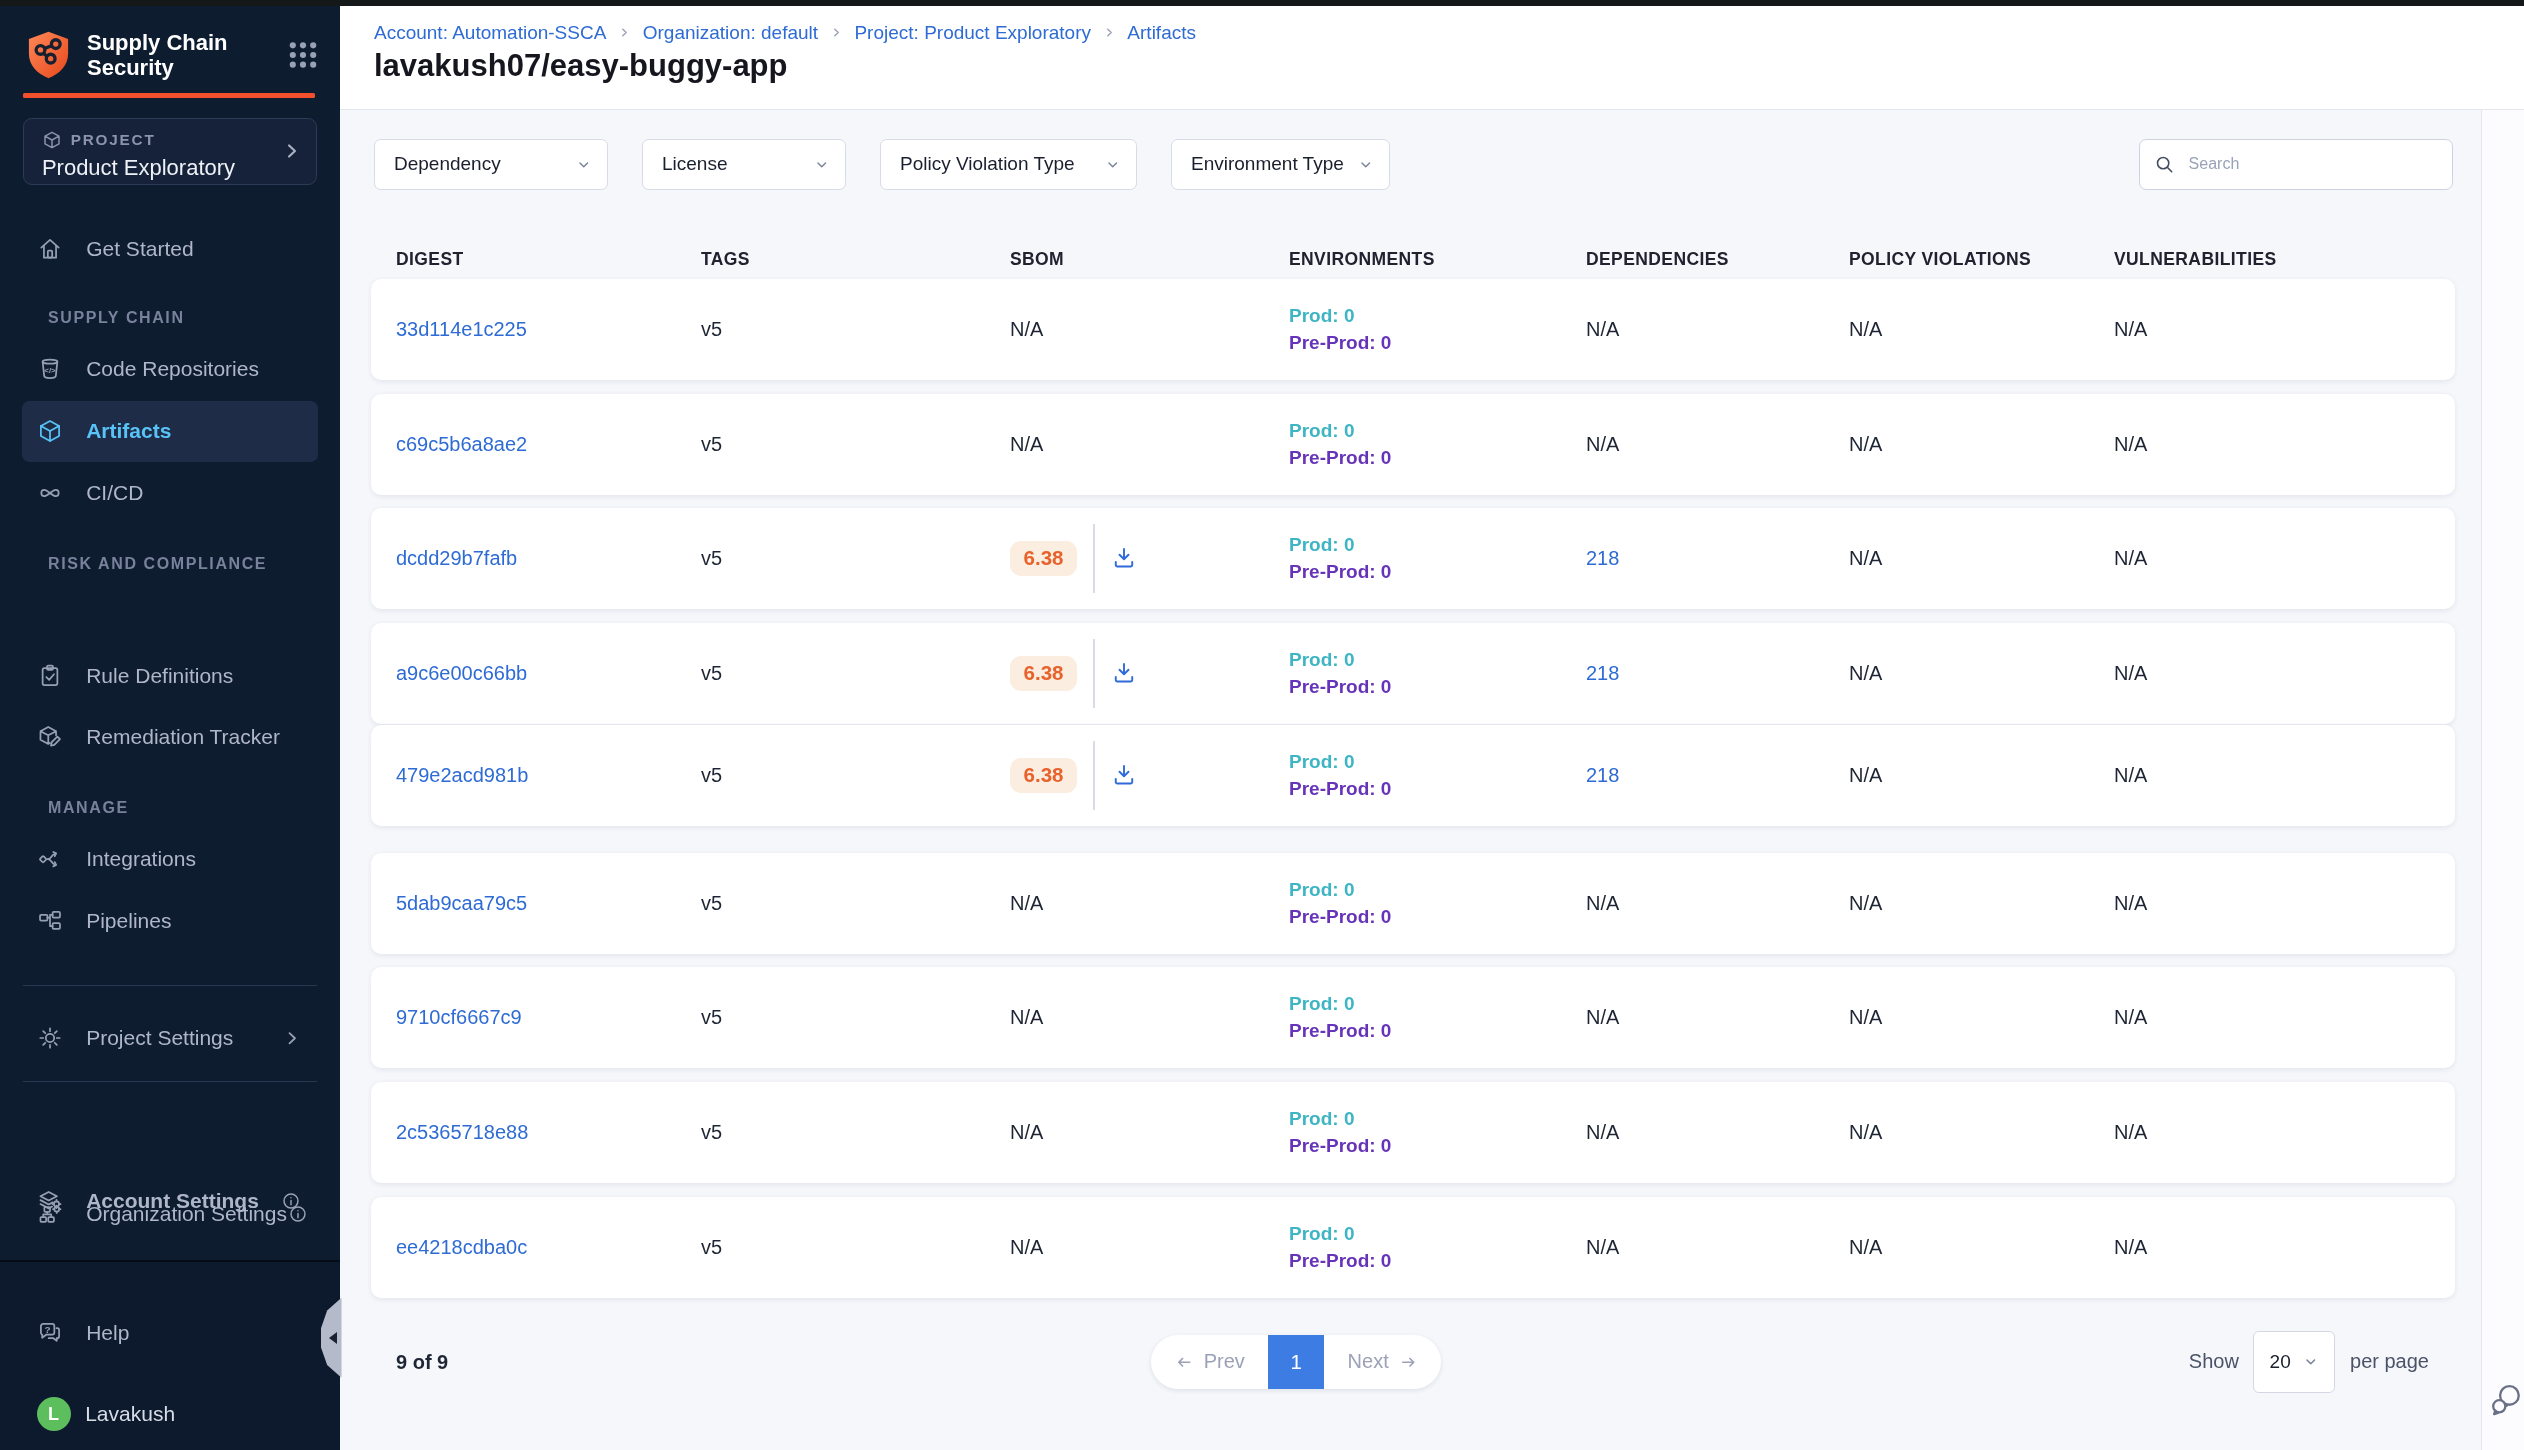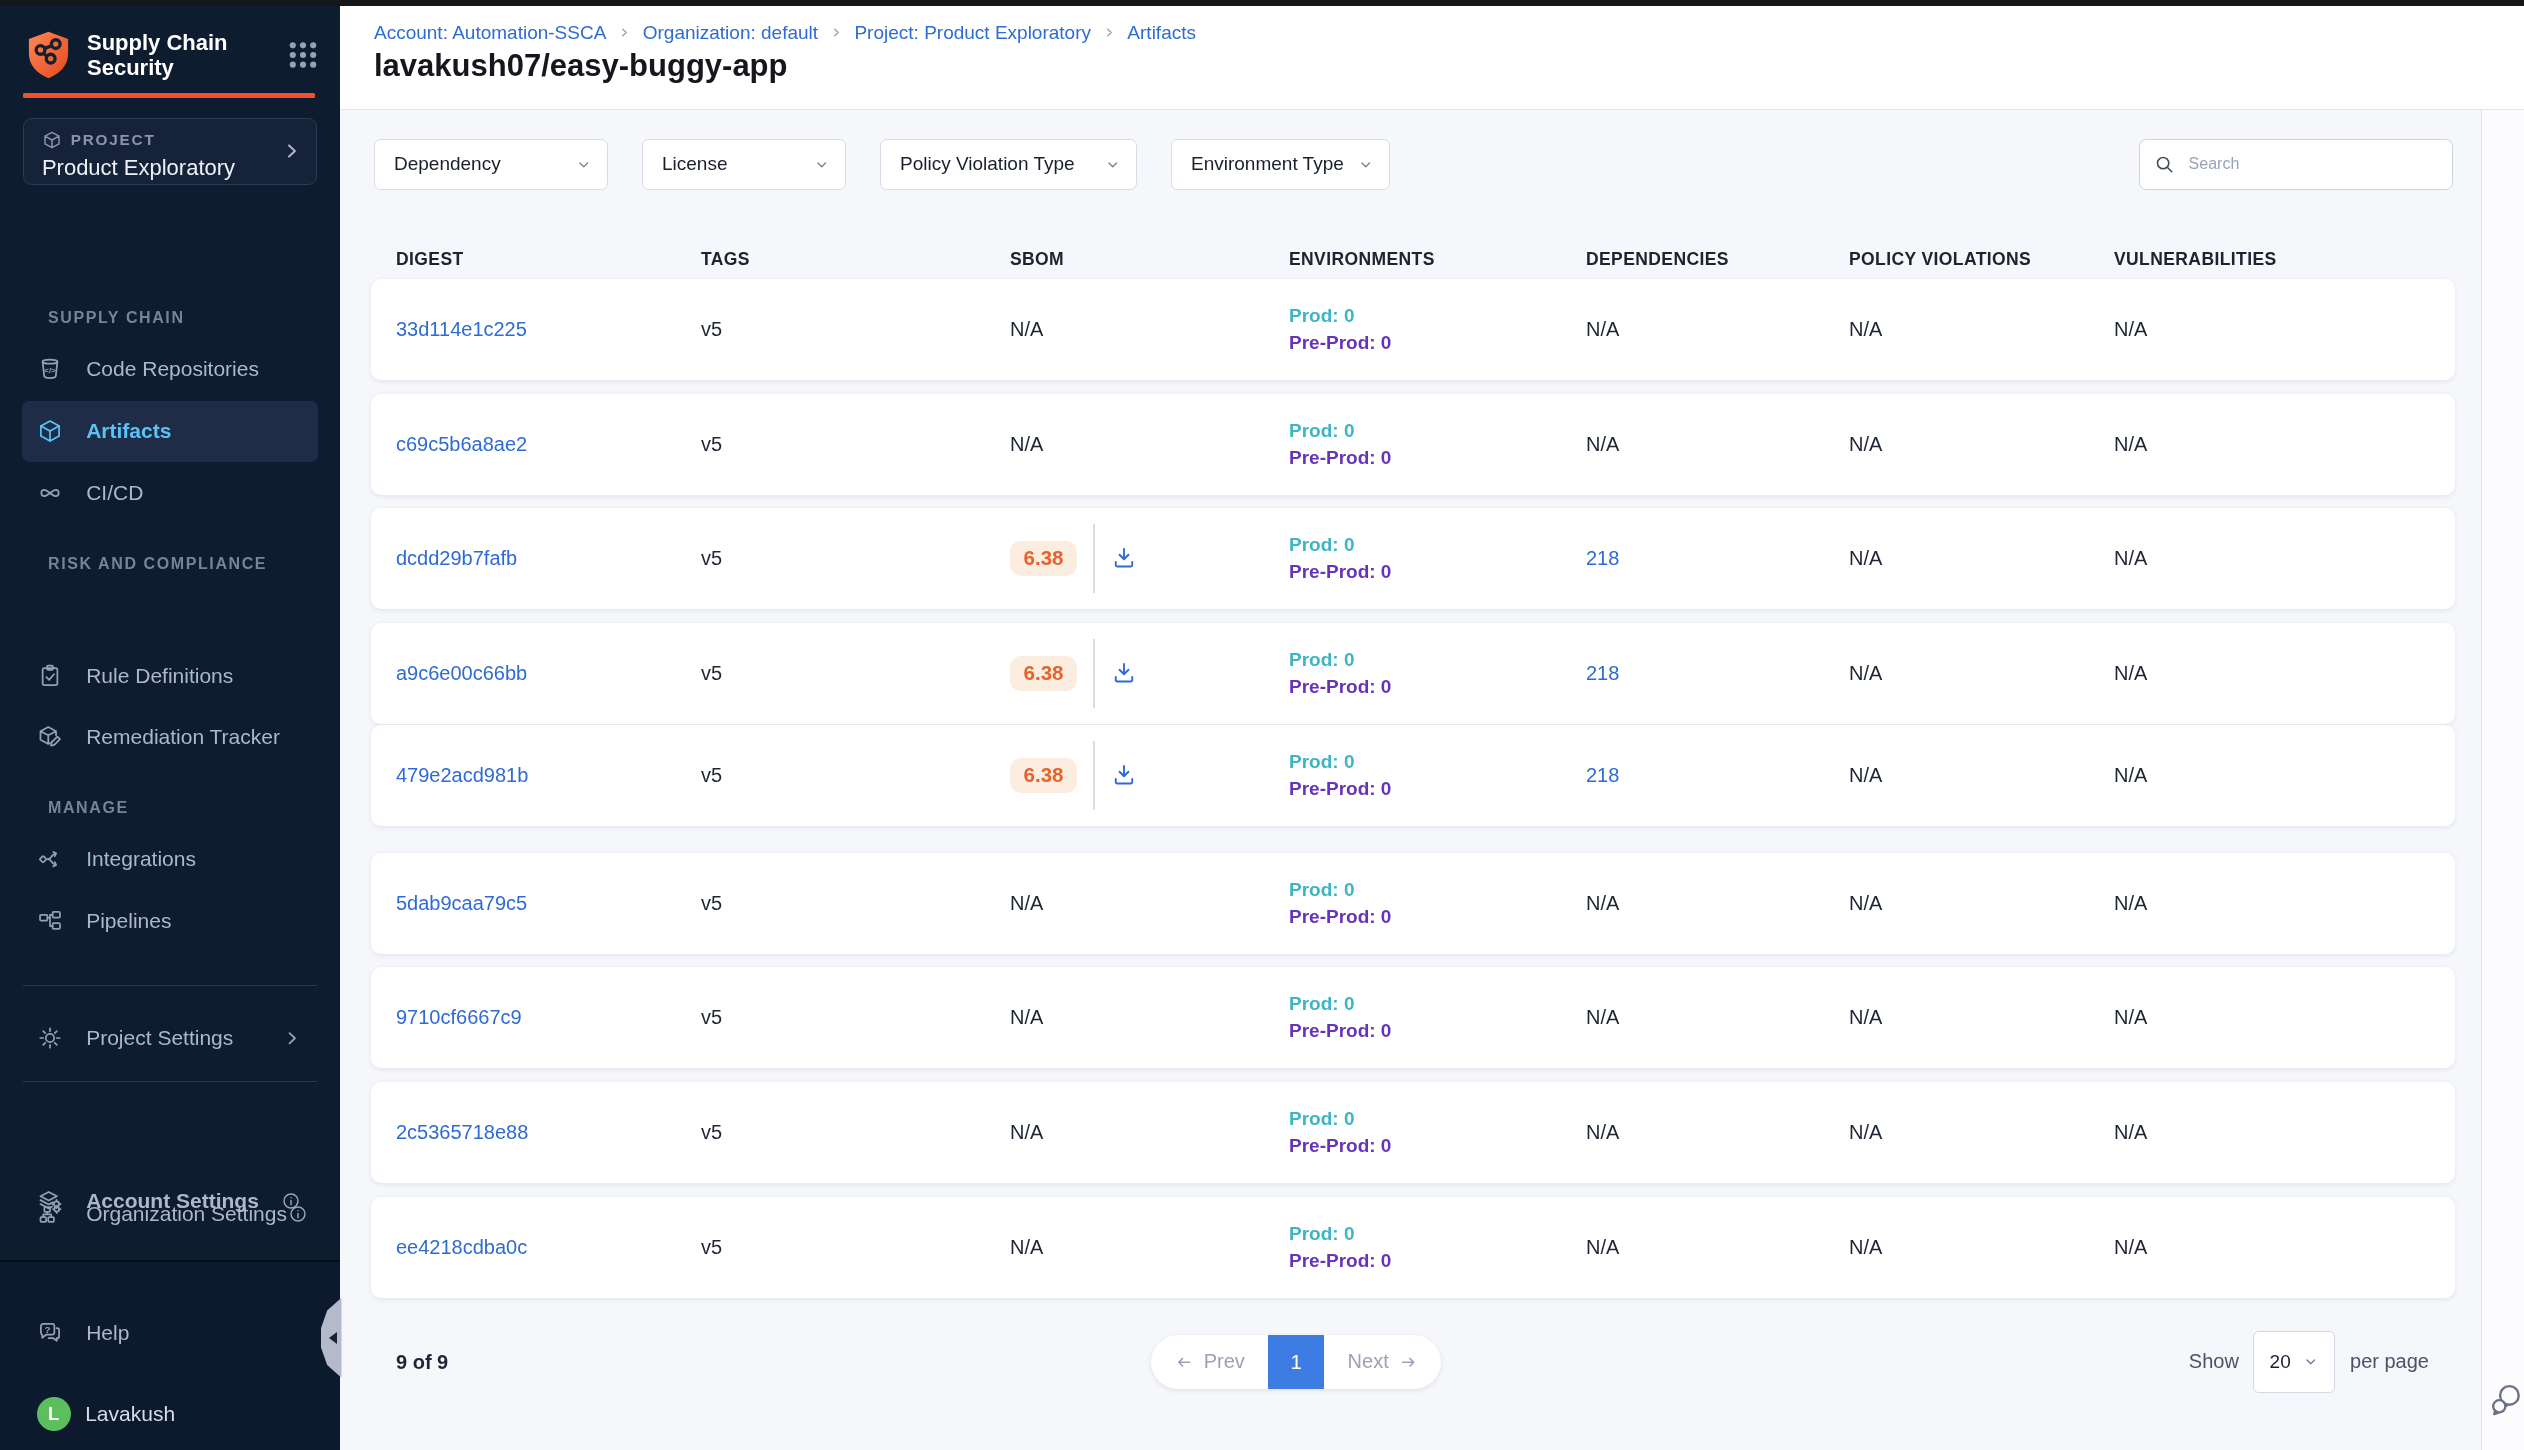--- a/index.html
+++ b/index.html
@@ -153,20 +153,30 @@
       </div>
       <div class="pc-name">Product Exploratory</div>
       <span class="pc-chevron">
         <svg width="22" height="22" viewBox="0 0 30 30" fill="none" stroke="currentColor" stroke-width="3" stroke-linecap="round" stroke-linejoin="round">
             <path d="M11 7.5 L19 15 L11 22.5"></path>
           </svg>
       </span>
     </div>
 
     <nav id="sidebar-nav">
+        <div class="nav-item" style="top: 213px;">
+          <span class="nav-icon">
+            <svg width="26" height="26" viewBox="0 0 30 30" fill="none" stroke="currentColor" stroke-width="2" stroke-linecap="round" stroke-linejoin="round">
+              <path d="M5 13.5 L15 4.5 L25 13.5"></path>
+              <path d="M8 11.5 V25 H22 V11.5"></path>
+              <rect x="12.5" y="17" width="5" height="8" rx="1"></rect>
+            </svg>
+          </span>
+          <span class="nav-label">Get Started</span>
+        </div>
         <div class="nav-sec-label" style="top: 298px;">SUPPLY CHAIN</div>
         <div class="nav-item" style="top: 333px;">
           <span class="nav-icon">
             <svg width="26" height="26" viewBox="0 0 30 30" fill="none" stroke="currentColor" stroke-width="2" stroke-linecap="round" stroke-linejoin="round">
               <ellipse cx="15" cy="6.5" rx="8.5" ry="2.3"></ellipse>
               <path d="M6.5 6.5 L8.3 23 c.1 1.4 3 2.5 6.7 2.5 s6.6-1.1 6.7-2.5 L23.5 6.5"></path>
               <text x="15" y="19.5" font-size="9" text-anchor="middle" fill="currentColor" stroke="none" font-weight="bold">&lt;/&gt;</text>
             </svg>
           </span>
           <span class="nav-label">Code Repositories</span>

